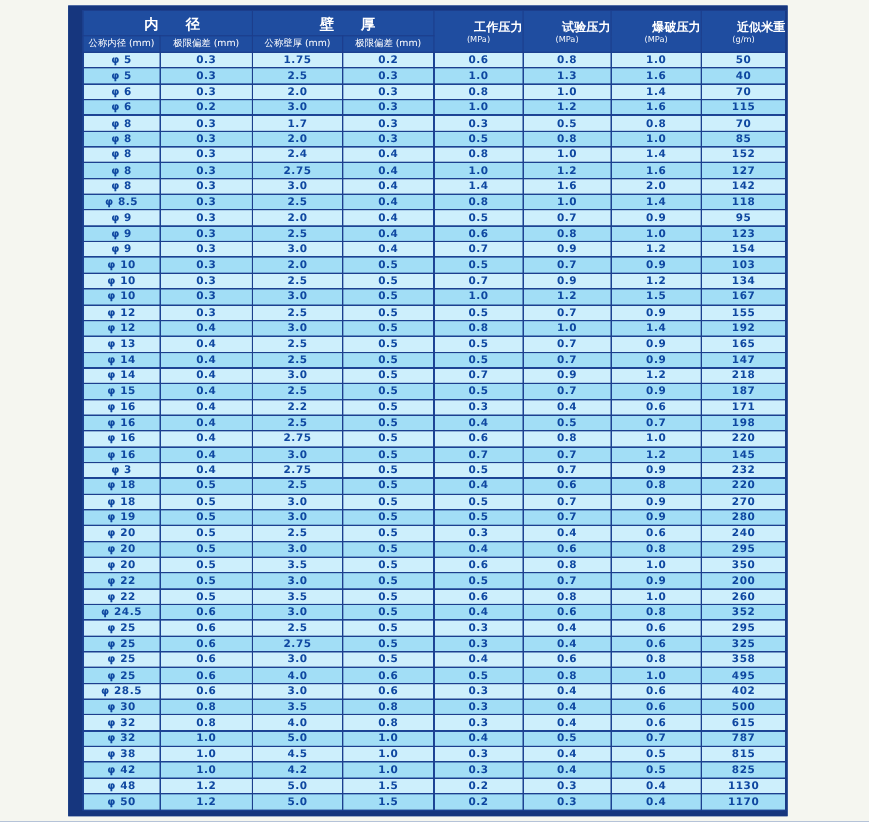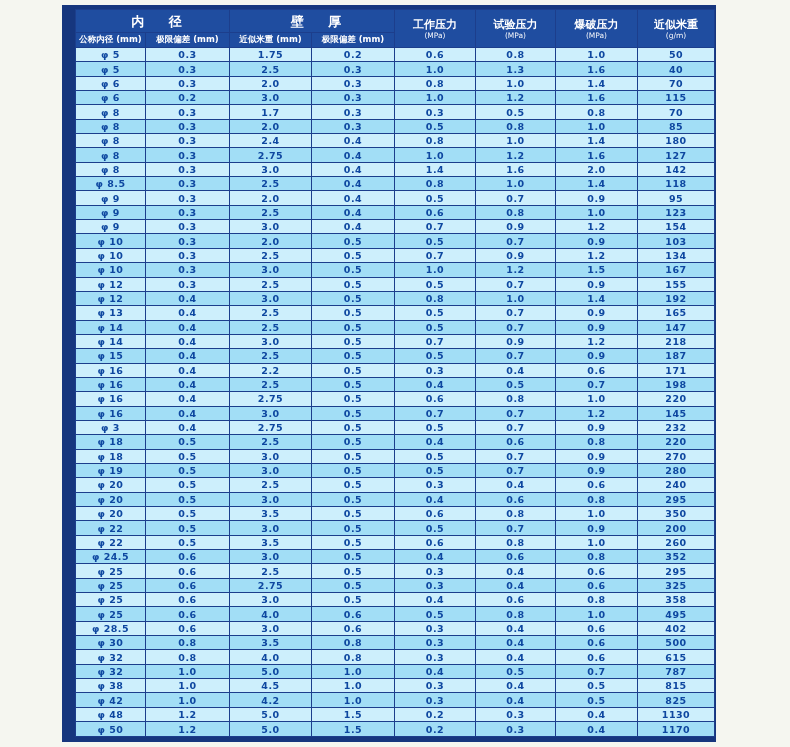--- a/index.html
+++ b/index.html
@@ -36,23 +36,23 @@
   }
   thead th{
     background:var(--header_bg);
     color:var(--header_text);
     font-weight:bold;
   }
   tr.group-row{height:23px;}
   tr.sub-row{height:15px;}
   .group-label{font-size:12px;letter-spacing:2px;margin-left:18px;}
   .wide .group-label{letter-spacing:10px;font-size:13px;}
-  .hdr-label{display:block;font-size:11px;line-height:12px;margin-top:2px;}
+  .hdr-label{display:block;font-size:11px;line-height:12px;margin-top:2px;text-align:right;}
   .hdr-unit{display:block;font-size:7.5px;font-weight:normal;line-height:9px;opacity:.95;}
-  tr.sub-row th{font-size:8.5px;font-weight:bold;}
+  tr.sub-row th{font-size:8.5px;font-weight:normal;}
   tbody td{
     font-size:9.5px;font-weight:bold;
     color:var(--cell_text);
     letter-spacing:.5px;
   }
   tbody tr:nth-child(odd){background:var(--row_light);}
   tbody tr:nth-child(even){background:var(--row_dark);}
 </style>
 </head>
 <body>
@@ -90,21 +90,21 @@
           <span class="hdr-unit">(MPa)</span>
         </th>
         <th rowspan="2">
           <span class="hdr-label">近似米重</span>
           <span class="hdr-unit">(g/m)</span>
         </th>
       </tr>
       <tr class="sub-row">
         <th>公称内径 (mm)</th>
         <th>极限偏差 (mm)</th>
-        <th>近似米重 (mm)</th>
+        <th>公称壁厚 (mm)</th>
         <th>极限偏差 (mm)</th>
       </tr>
     </thead>
     <tbody>
         <tr>
           <td>φ 5</td>
           <td>0.3</td>
           <td>1.75</td>
           <td>0.2</td>
           <td>0.6</td>
@@ -163,21 +163,21 @@
           <td>85</td>
         </tr>
         <tr>
           <td>φ 8</td>
           <td>0.3</td>
           <td>2.4</td>
           <td>0.4</td>
           <td>0.8</td>
           <td>1.0</td>
           <td>1.4</td>
-          <td>180</td>
+          <td>152</td>
         </tr>
         <tr>
           <td>φ 8</td>
           <td>0.3</td>
           <td>2.75</td>
           <td>0.4</td>
           <td>1.0</td>
           <td>1.2</td>
           <td>1.6</td>
           <td>127</td>

